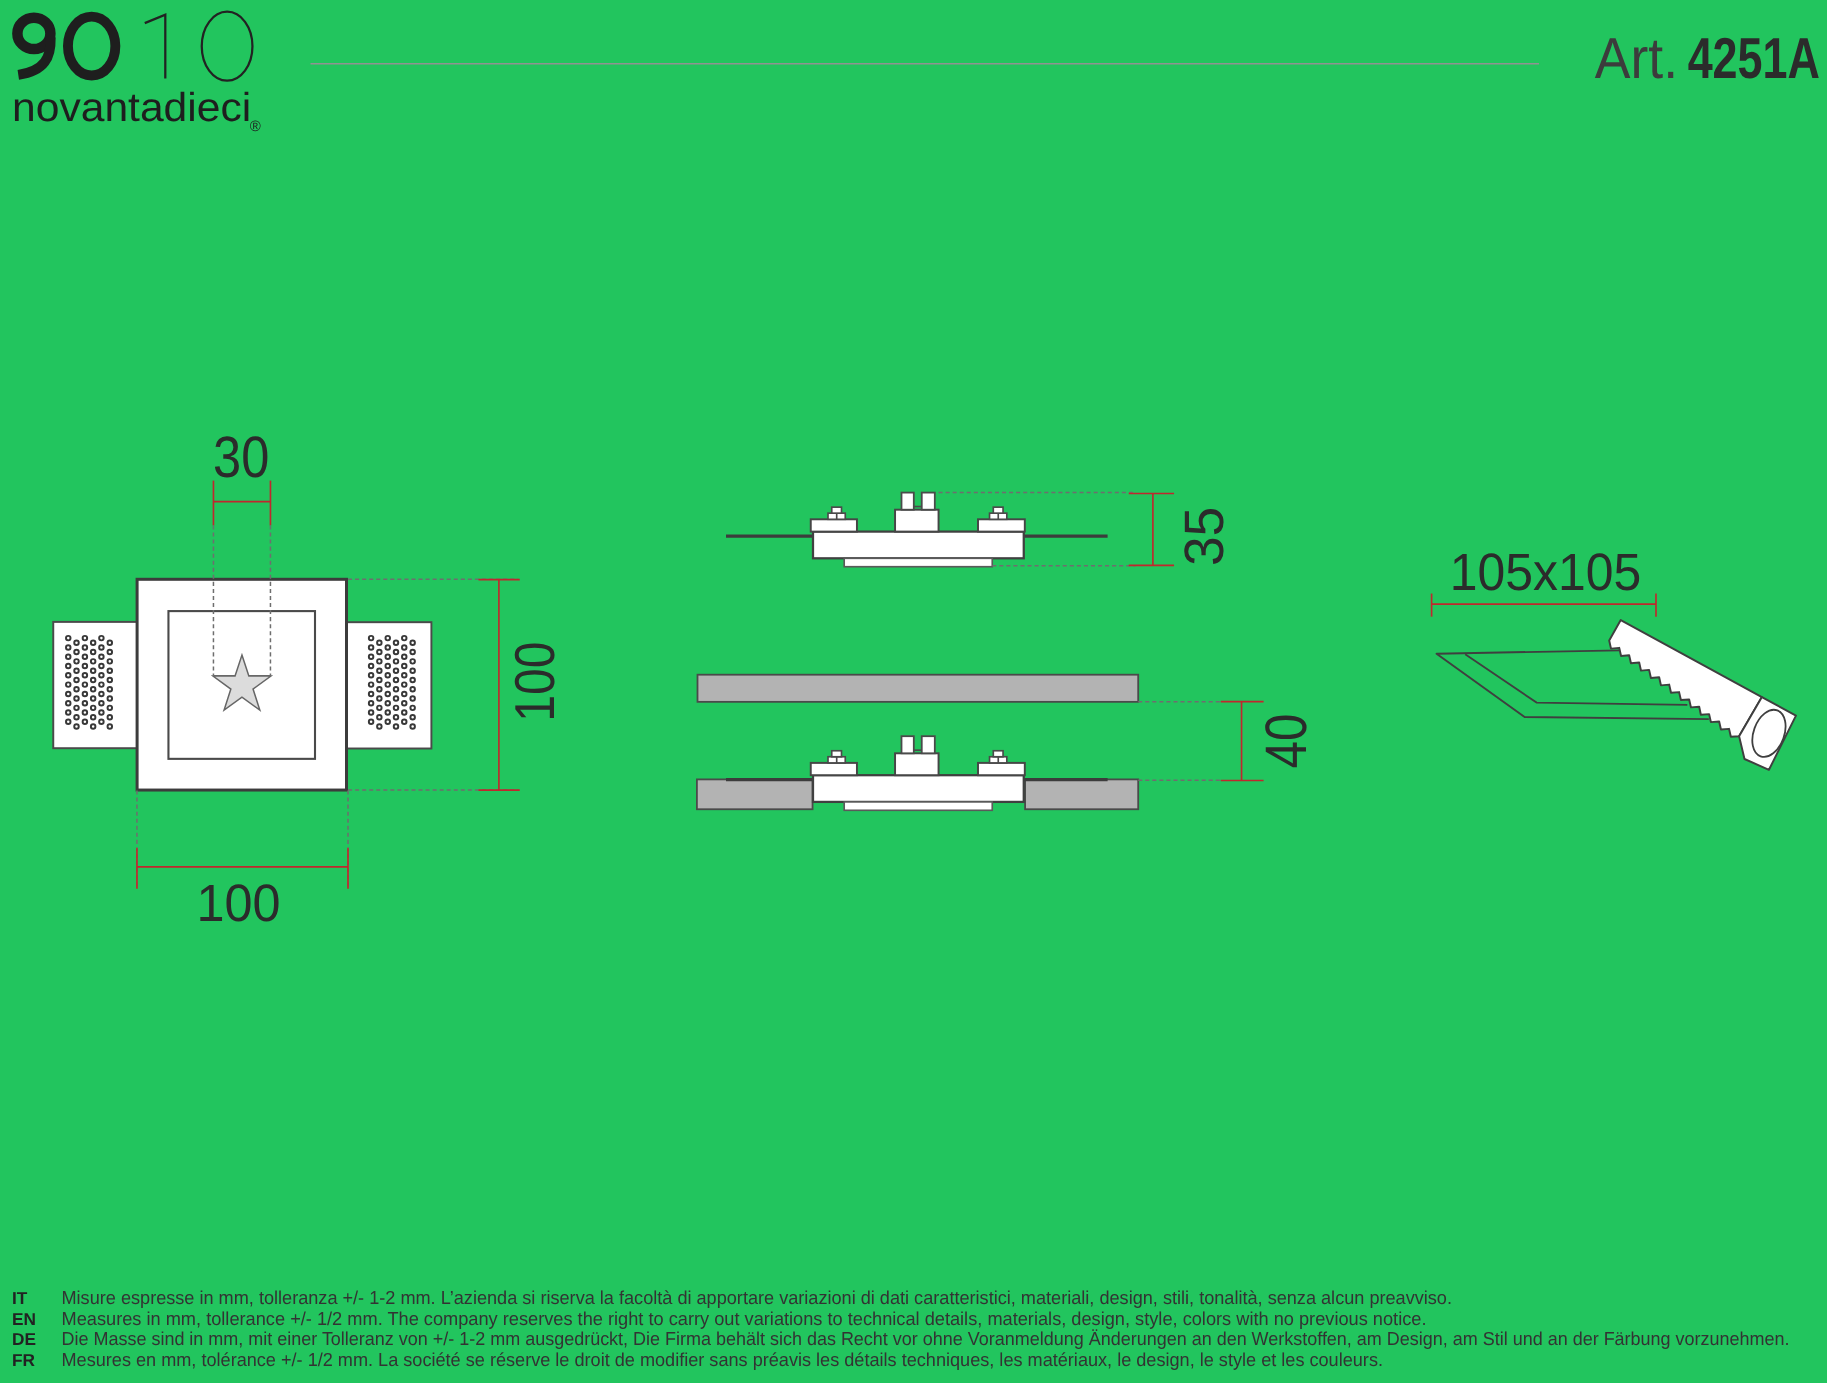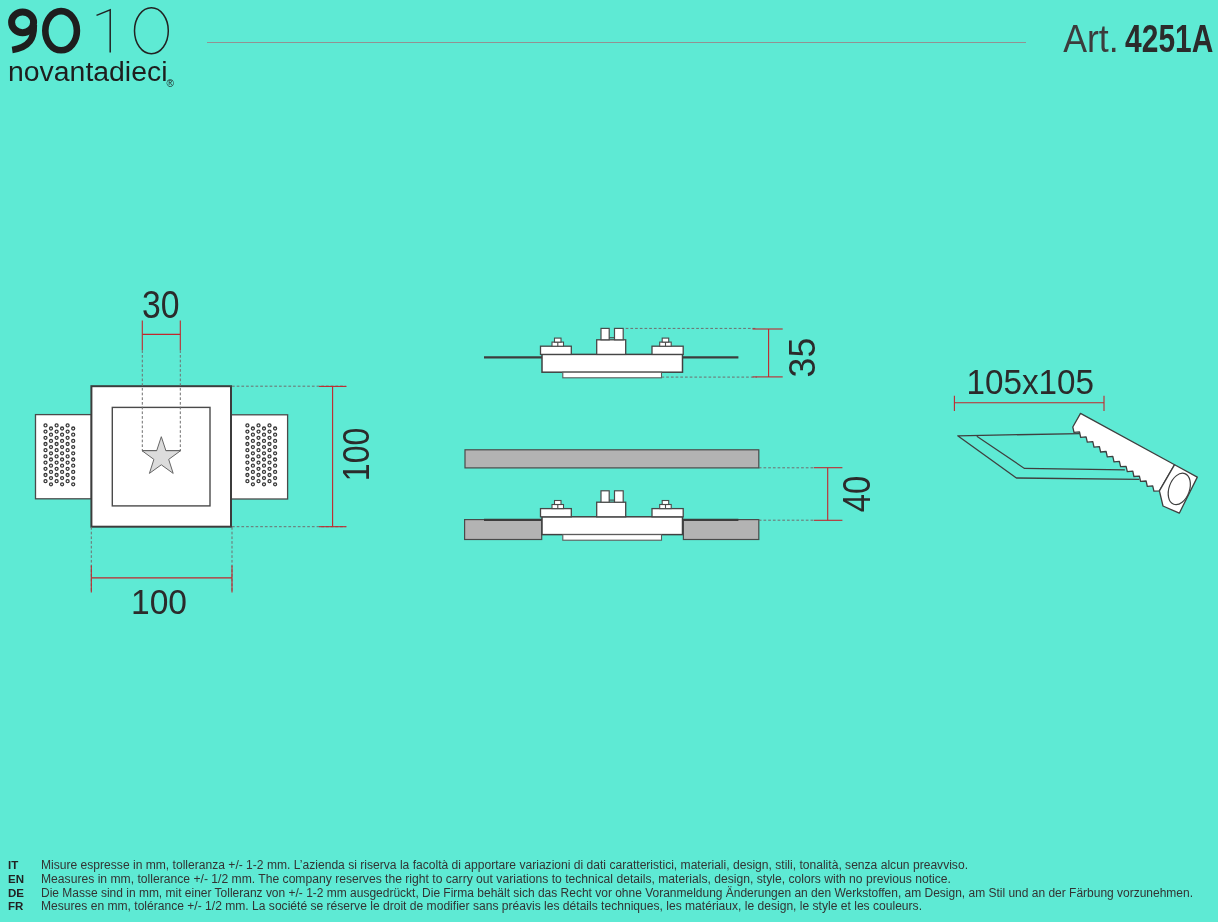--- a/index.html
+++ b/index.html
@@ -1,16 +1,16 @@
 <!DOCTYPE html>
 <html><head>
 <meta charset="utf-8">
 <style>
   html,body { margin:0; padding:0; background:#fff; }
-  #page { position:relative; width:1218px; height:922px; background:#5eead4; overflow:hidden;
+  #page { position:relative; width:1218px; height:922px; background:#22c55e; overflow:hidden;
           font-family:"Liberation Sans", sans-serif; }
   svg text { font-family:"Liberation Sans", sans-serif; }
 </style>
 </head>
 <body>
 <div id="page">
 <svg width="1218" height="922" viewBox="0 0 1218 922" xmlns="http://www.w3.org/2000/svg">
 
   <ellipse cx="22.6" cy="22.3" rx="11" ry="10.4" fill="none" stroke="#1e1e1e" stroke-width="7"></ellipse>
 

